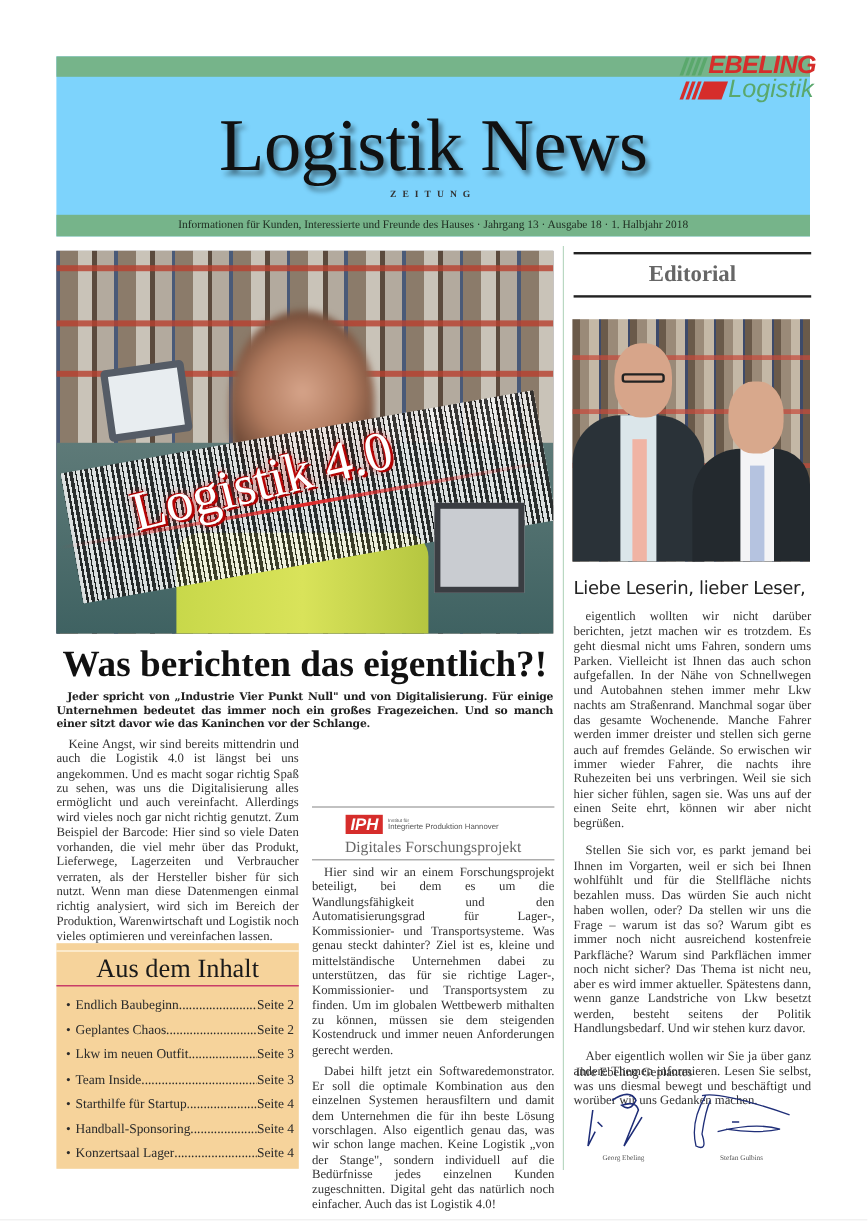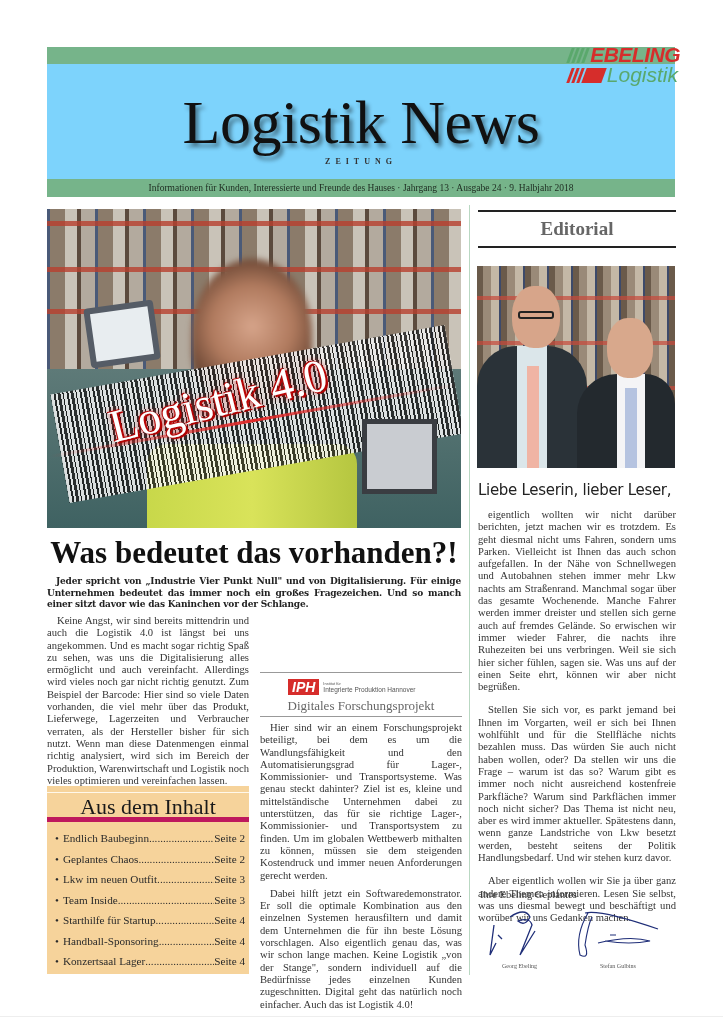--- a/index.html
+++ b/index.html
@@ -70,21 +70,21 @@
   .iph-badge { background: #d62d2b; color: #fff; font-family: "Liberation Sans", sans-serif; font-style: italic; font-weight: bold;
     font-size: 14px; padding: 0 4px; line-height: 16px; }
   .iph-name { margin-left: 4px; font-family: "Liberation Sans", sans-serif; font-size: 6.5px; line-height: 7px; color: #555; }
   .iph-name small { display: block; font-size: 4px; line-height: 4px; }
   .iph-caption { position: absolute; left: 0; top: 25px; width: 202px; text-align: center; font-family: "Liberation Serif", serif;
     font-size: 13px; color: #666; }
   .col2b { left: 260px; top: 722px; width: 202px; }
 
   
   .inhalt { position: absolute; left: 47px; top: 786px; width: 202px; height: 188px; background: #f6d39b; }
-  .inhalt-title { position: absolute; left: 0; top: 6px; width: 202px; height: 30px; border-top: 1px solid #fff8ea; border-bottom: 5px solid #be185d;
+  .inhalt-title { position: absolute; left: 0; top: 6px; width: 202px; height: 30px; border-top: 1px solid #fff8ea; border-bottom: 1px solid #be185d;
     text-align: center; font-family: "Liberation Serif", serif; font-size: 22px; line-height: 28px; color: #1a1a1a; }
   .inhalt-list { position: absolute; left: 8px; top: 42px; width: 190px; list-style: none; }
   .inhalt-list li { display: flex; font-family: "Liberation Serif", serif; font-size: 11.2px; line-height: 20.5px; color: #2a2a2a; white-space: nowrap; overflow: hidden; }
   .inhalt-list .bullet { margin-right: 4px; }
   .inhalt-list .dots { flex: 1; overflow: hidden; }
   .inhalt-list .dots::after { content: "..............................................."; }
   .inhalt-list .page { position: static; width: auto; height: auto; background: none; }
 
   
   .vdivider { position: absolute; left: 469px; top: 205px; width: 1px; height: 770px; background: #b9d8c2; }
@@ -116,21 +116,21 @@
 </style>
 </head>
 <body>
 
 <div class="page">
 
   <div class="masthead">
     <div class="mast-topbar"></div>
     <div class="mast-title">Logistik News</div>
     <div class="mast-sub">ZEITUNG</div>
-    <div class="mast-infobar">Informationen für Kunden, Interessierte und Freunde des Hauses  ·  Jahrgang 13  ·  Ausgabe 24  ·  9. Halbjahr 2018</div>
+    <div class="mast-infobar">Informationen für Kunden, Interessierte und Freunde des Hauses  ·  Jahrgang 13  ·  Ausgabe 18  ·  1. Halbjahr 2018</div>
   </div>
 
   <div class="logo">
     <div class="logo-line1">
       <span class="stripes green">
           <span></span>
           <span></span>
           <span></span>
           <span></span>
         </span>
@@ -154,21 +154,21 @@
     <div class="hero-floor"></div>
     <div class="hero-tablet"></div>
     <div class="hero-person"></div>
     <div class="hero-vest"></div>
     <div class="hero-barcode"></div>
     <div class="hero-monitor"></div>
     <div class="hero-glow"></div>
     <div class="hero-text">Logistik 4.0</div>
   </div>
 
-  <h1 class="headline">Was bedeutet das vorhanden?!</h1>
+  <h1 class="headline">Was berichten das eigentlich?!</h1>
   <p class="lead">Jeder spricht von „Industrie Vier Punkt Null" und von Digitalisierung. Für einige Unternehmen bedeutet das immer noch ein großes Fragezeichen. Und so manch einer sitzt davor wie das Kaninchen vor der Schlange.</p>
 
   <div class="col col1">
     <p>Keine Angst, wir sind bereits mittendrin und auch die Logistik 4.0 ist längst bei uns angekommen. Und es macht sogar richtig Spaß zu sehen, was uns die Digitalisierung alles ermöglicht und auch vereinfacht. Allerdings wird vieles noch gar nicht richtig genutzt. Zum Beispiel der Barcode: Hier sind so viele Daten vorhanden, die viel mehr über das Produkt, Lieferwege, Lagerzeiten und Verbraucher verraten, als der Hersteller bisher für sich nutzt. Wenn man diese Datenmengen einmal richtig analysiert, wird sich im Bereich der Produktion, Warenwirtschaft und Logistik noch vieles optimieren und vereinfachen lassen.</p>
   </div>
 
 
   <div class="iph-box">
     <div class="iph-logo">
       <span class="iph-badge">IPH</span>

